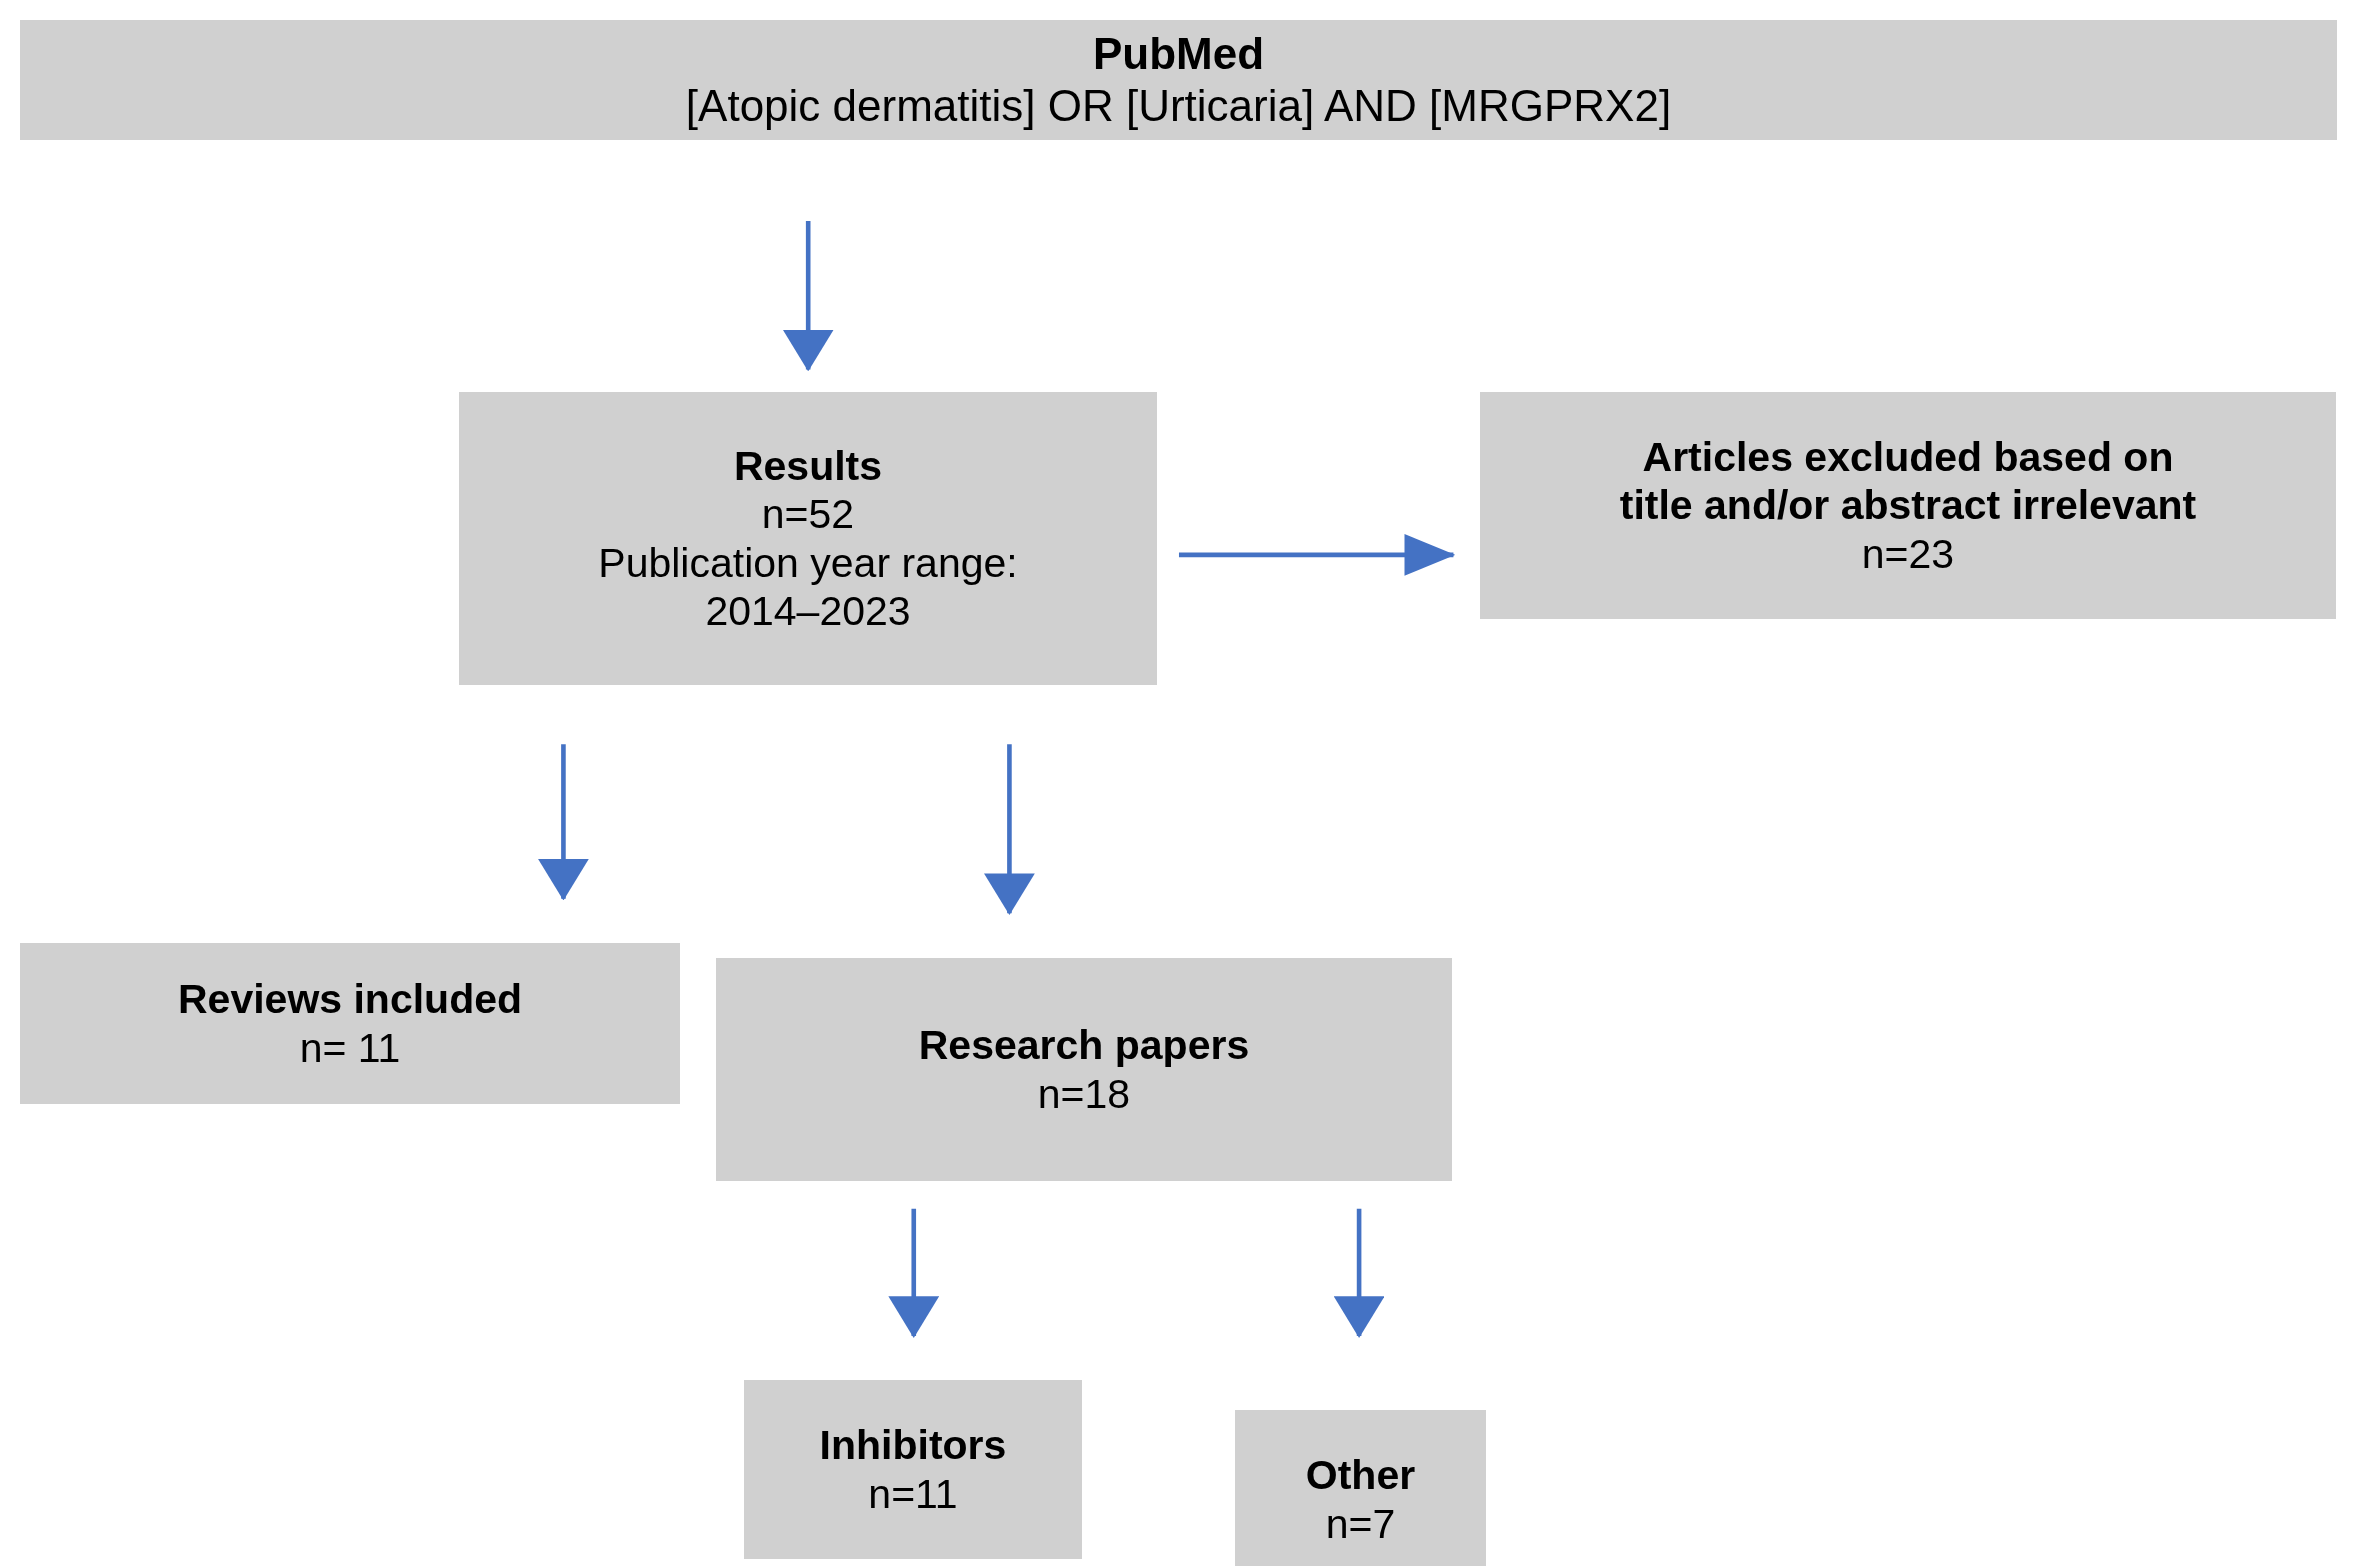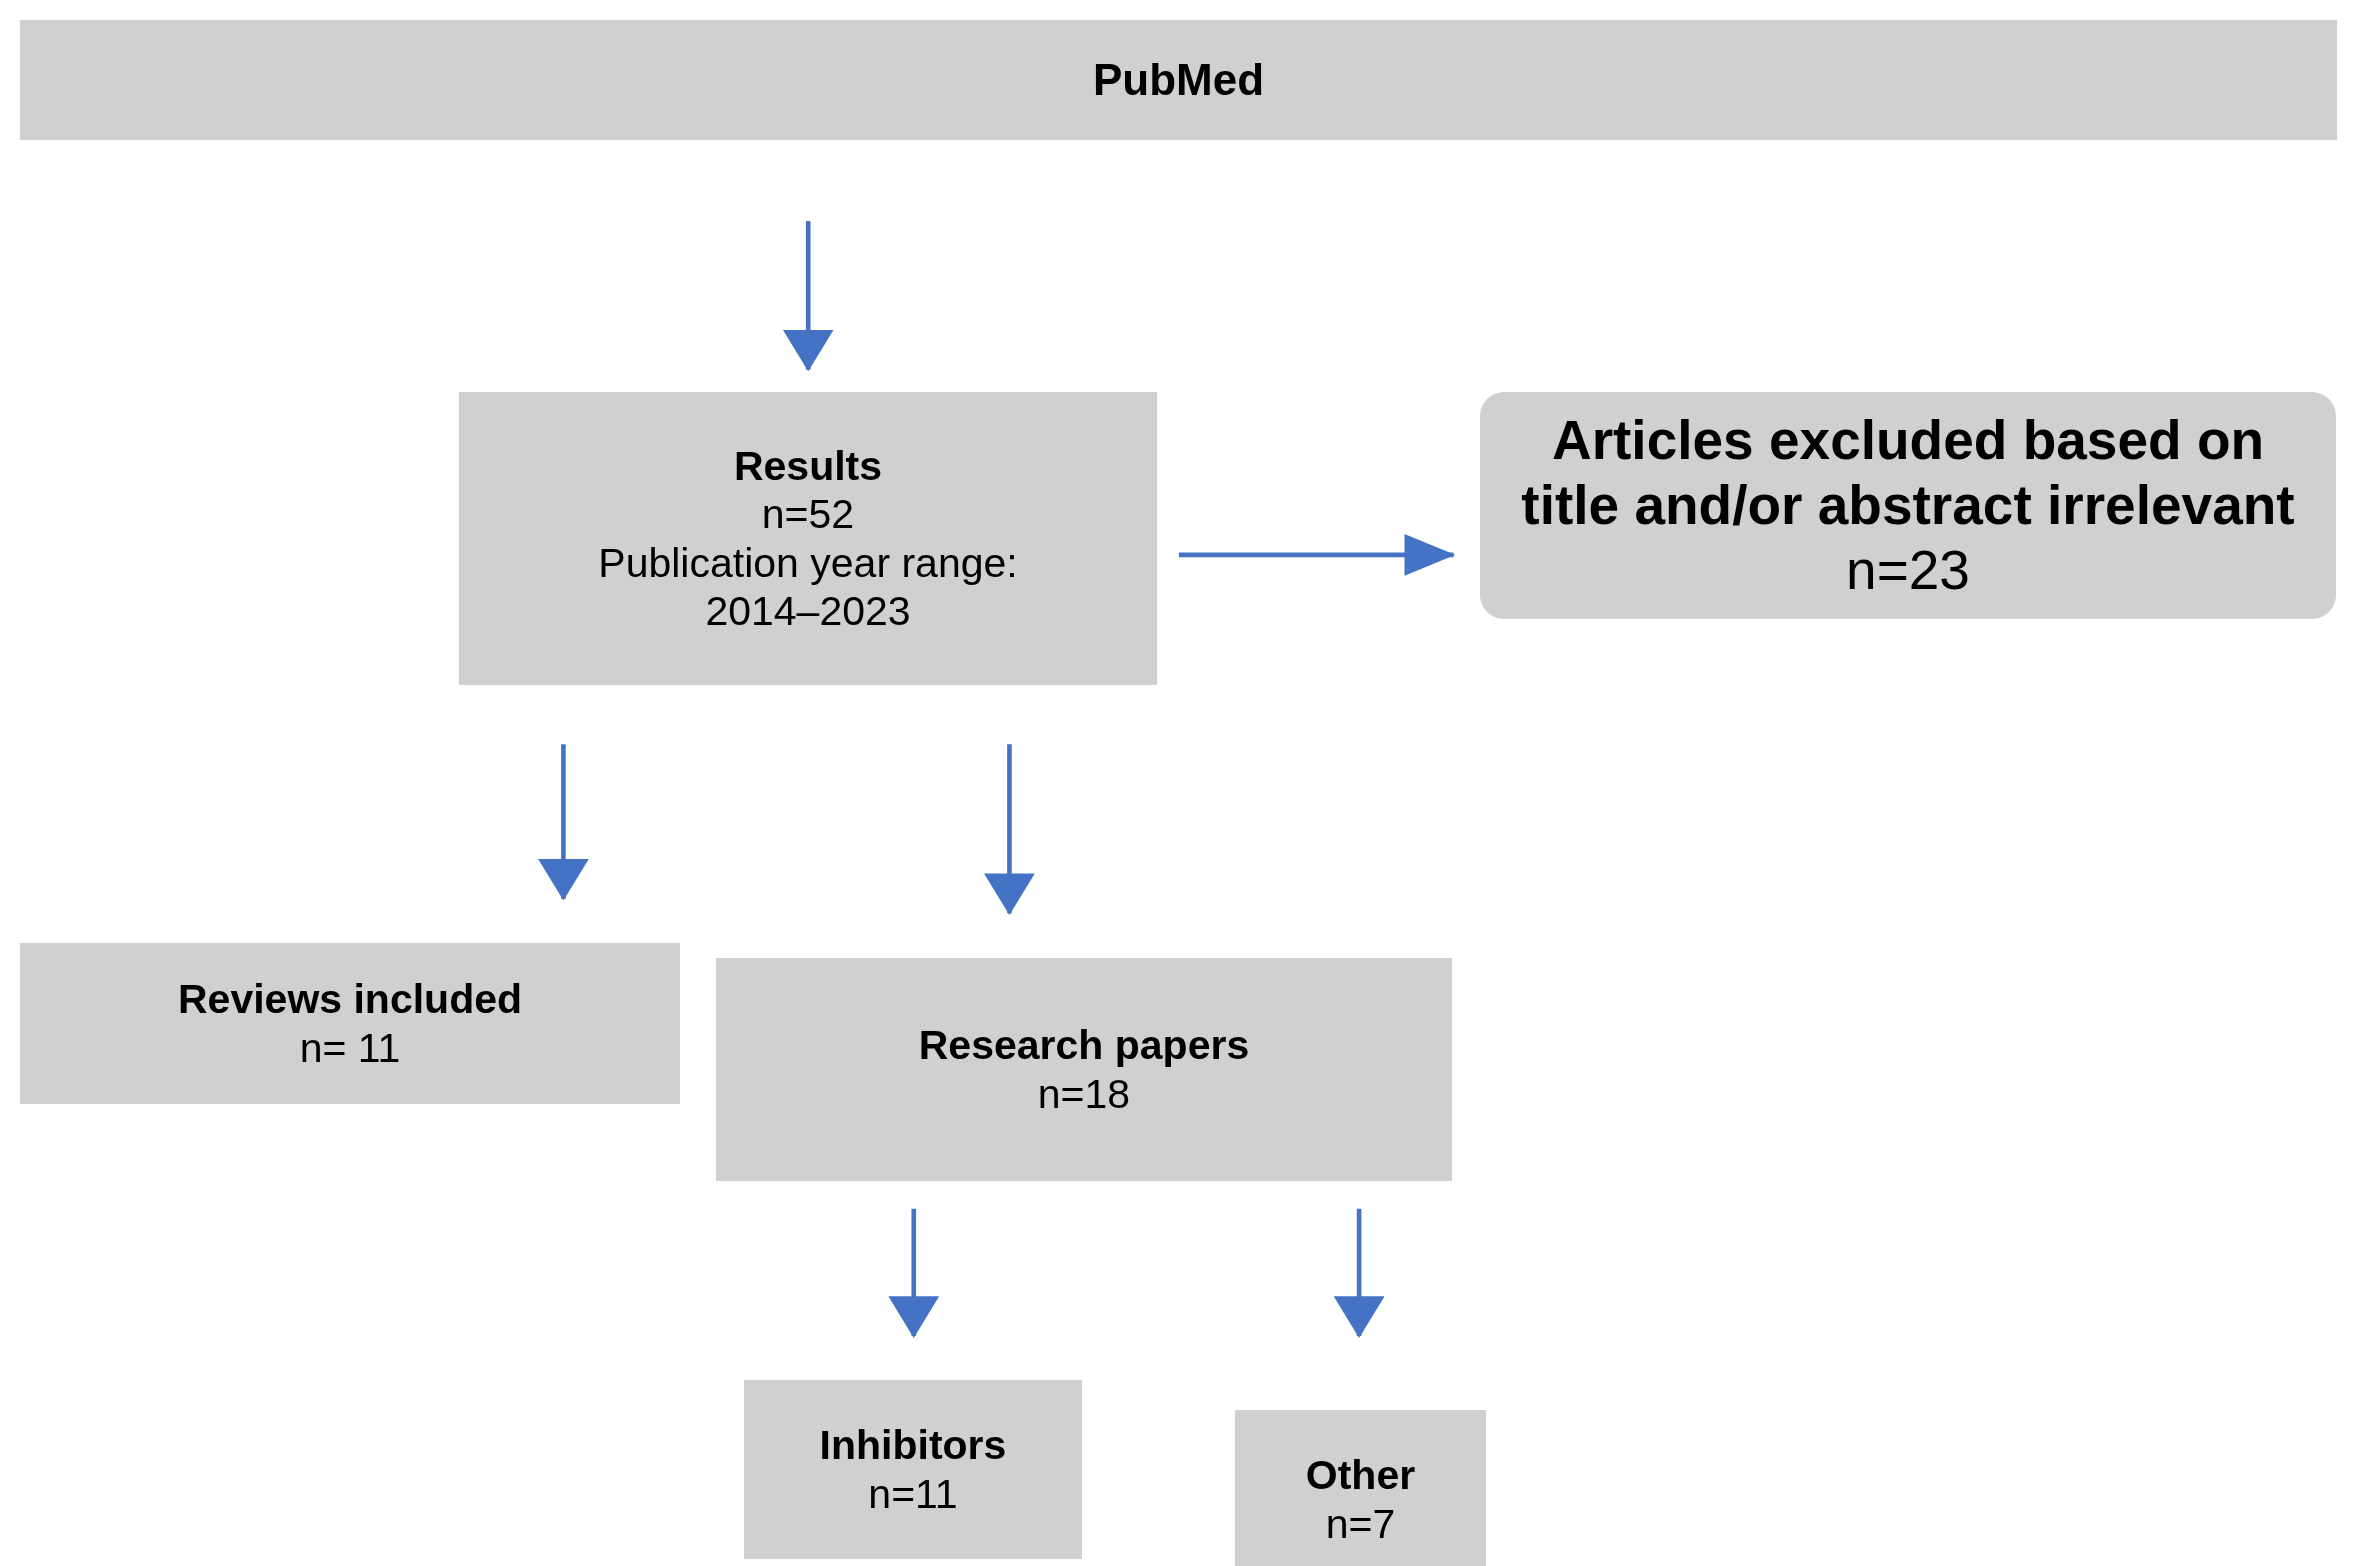--- a/index.html
+++ b/index.html
@@ -39,22 +39,21 @@
   #node-pubmed {
     left: 20px;  top: 20px;  width: 2317px; height: 120px;
     font-size: 44px;
   }
   #node-results {
     left: 459px; top: 392px; width: 698px; height: 293px;
     font-size: 41px;
   }
   #node-excluded {
     left: 1480px; top: 392px; width: 856px; height: 227px;
-    font-size: 55px;
-    border-radius: 24px;
+    font-size: 41px;
   }
   #node-reviews {
     left: 20px;  top: 943px; width: 660px; height: 161px;
     font-size: 41px;
   }
   #node-research {
     left: 716px; top: 958px; width: 736px; height: 223px;
     font-size: 41px;
   }
   #node-inhibitors {
@@ -110,20 +109,21 @@
       <line x1="1385" y1="1832" x2="1385" y2="2025" stroke="#4472c4" stroke-width="7" marker-end="url(#ah-down)"></line>
     </g>
 
     <g>
       <line x1="2060" y1="1832" x2="2060" y2="2025" stroke="#4472c4" stroke-width="7" marker-end="url(#ah-down)"></line>
     </g>
   </svg>
 
   <div class="node" id="node-pubmed">
     <div class="line-bold">PubMed</div>
+    <div class="line-reg">[Atopic dermatitis] OR [Urticaria] AND [MRGPRX2]</div>
   </div>
 
   <div class="node" id="node-results">
     <div class="line-bold">Results</div>
     <div class="line-reg">n=52</div>
     <div class="line-reg">Publication year range:</div>
     <div class="line-reg">2014–2023</div>
   </div>
 
   <div class="node" id="node-excluded">

